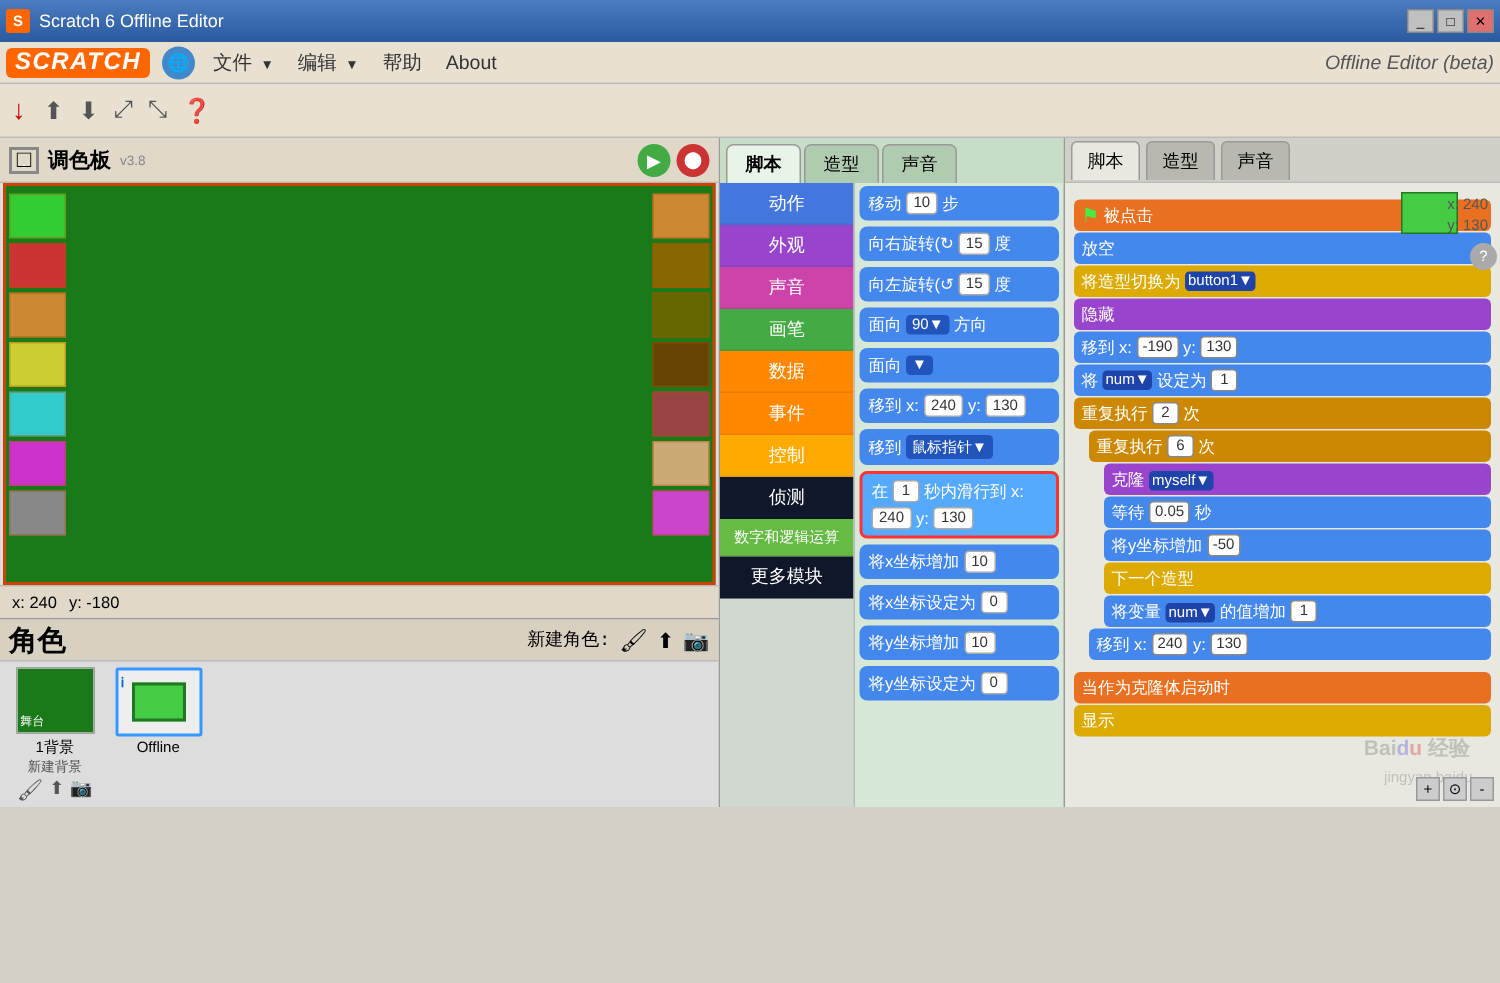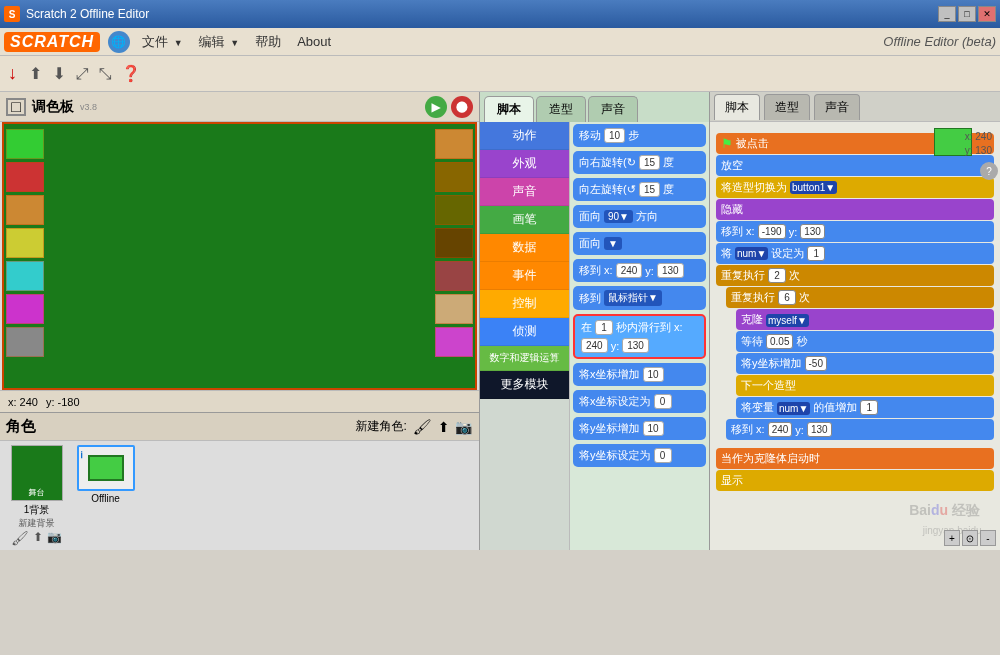--- a/index.html
+++ b/index.html
@@ -163,23 +163,23 @@
     .sp-thumb {
       width: 58px; height: 46px;
       border: 2px solid #aaa;
       display: flex; align-items: center; justify-content: center;
       background: #eee; border-radius: 2px; position: relative;
     }
     .sp-thumb.sp-selected { border-color: #3399ff; }
     .sp-i { position: absolute; top: 1px; left: 2px; font-size: 9px; color: #0066cc; font-weight: bold; }
     .sp-label { font-size: 10px; margin-top: 2px; }
     .sp-stage-thumb {
-      width: 52px; height: 56px;
+      width: 52px; height: 44px;
       background: #1a7a1a;
-      display: flex; flex-direction: column; align-items: center; justify-content: flex-end;
+      display: flex; flex-direction: column; justify-content: flex-end;
       padding: 2px; border: 1px solid #aaa;
     }
     .sp-stage-label { color: white; font-size: 8px; }
     .nb-label { font-size: 9px; color: #555; }
     .nb-icons { display: flex; gap: 4px; font-size: 14px; color: #555; }
 
     
     #mid-tabs {
       height: 30px; background: #c8ddc8;
       display: flex; align-items: flex-end; padding: 0 4px;
@@ -249,21 +249,21 @@
     .baidu-wm { position: absolute; bottom: 30px; right: 20px; font-size: 14px; color: rgba(120,120,120,0.35); font-weight: bold; }
     .baidu-wm2 { position: absolute; bottom: 14px; right: 10px; font-size: 10px; color: rgba(120,120,120,0.35); }
     .zoom-ctrl { position: absolute; bottom: 4px; right: 4px; display: flex; gap: 2px; }
     .zoom-btn { width: 16px; height: 16px; background: #ccc; border: 1px solid #999; display: flex; align-items: center; justify-content: center; font-size: 10px; cursor: pointer; }
   </style>
 </head>
 <body>
 
 <div id="title-bar">
   <div class="window-icon">S</div>
-  <span class="title-text">Scratch 2 Offline Editor</span>
+  <span class="title-text">Scratch 6 Offline Editor</span>
   <div class="win-buttons">
     <div class="win-btn">_</div>
     <div class="win-btn">□</div>
     <div class="win-btn close">✕</div>
   </div>
 </div>
 
 <div id="menu-bar">
   <div class="scratch-logo">SCRATCH</div>
   <div class="menu-globe">🌐</div>
@@ -324,22 +324,22 @@
       <div id="stage-inner"></div>
 
       <div id="stage-bottom-bar">
         <span>x: 240</span>
         <span>y: -180</span>
       </div>
     </div>
 
     <div id="sprites-wrap">
       <div id="sprites-header">
-        <span style="font-weight:bold; font-size:15px;">角色</span>
-        <span style="margin-left:auto; font-size:12px;">新建角色:</span>
+        <span style="font-weight:bold; font-size:19px;">角色</span>
+        <span style="margin-left:auto; font-size:12px;font-family:Liberation Mono, monospace;">新建角色:</span>
         <span style="font-size:15px; cursor:pointer;">🖌</span>
         <span style="font-size:14px; cursor:pointer;">⬆</span>
         <span style="font-size:14px; cursor:pointer;">📷</span>
       </div>
       <div id="sprites-body">
 
         <div class="sp-item">
           <div class="sp-stage-thumb">
             <div class="sp-stage-label">舞台</div>
           </div>
@@ -375,21 +375,21 @@
     <div id="mid-body">
 
       <div id="cat-col">
         <div class="c-item" style="background:#4477dd; color:white;">动作</div>
         <div class="c-item" style="background:#9944cc; color:white;">外观</div>
         <div class="c-item" style="background:#cc44aa; color:white;">声音</div>
         <div class="c-item" style="background:#44aa44; color:white;text-align:center;">画笔</div>
         <div class="c-item" style="background:#ff8800; color:white;">数据</div>
         <div class="c-item" style="background:#ff8800; color:white;">事件</div>
         <div class="c-item" style="background:#ffaa00; color:white;">控制</div>
-        <div class="c-item" style="background:#3b82f6; color:white;font-family:Liberation Mono, monospace;">侦测</div>
+        <div class="c-item" style="background:#0f172a; color:white;font-family:Liberation Mono, monospace;">侦测</div>
         <div class="c-item" style="background:#66bb44; color:white; font-size:10px;">数字和逻辑运算</div>
         <div class="c-item" style="background:#0f172a; color:white;">更多模块</div>
       </div>
 
       <div id="blk-col">
         <div class="blk blk-blue">移动 <span class="blk-inp">10</span> 步</div>
         <div class="blk blk-blue">向右旋转(↻ <span class="blk-inp">15</span> 度</div>
         <div class="blk blk-blue">向左旋转(↺ <span class="blk-inp">15</span> 度</div>
         <div class="blk blk-blue">面向 <span class="blk-drop">90▼</span> 方向</div>
         <div class="blk blk-blue">面向 <span class="blk-drop">▼</span></div>

